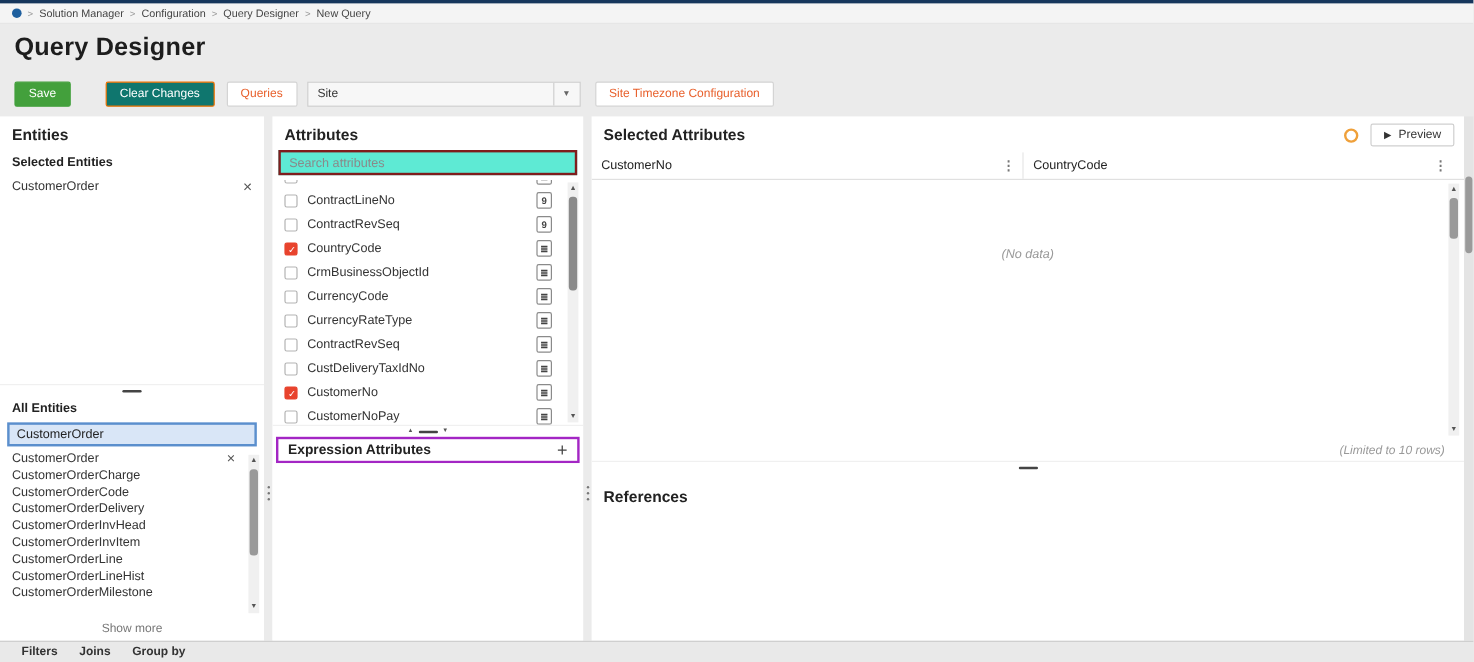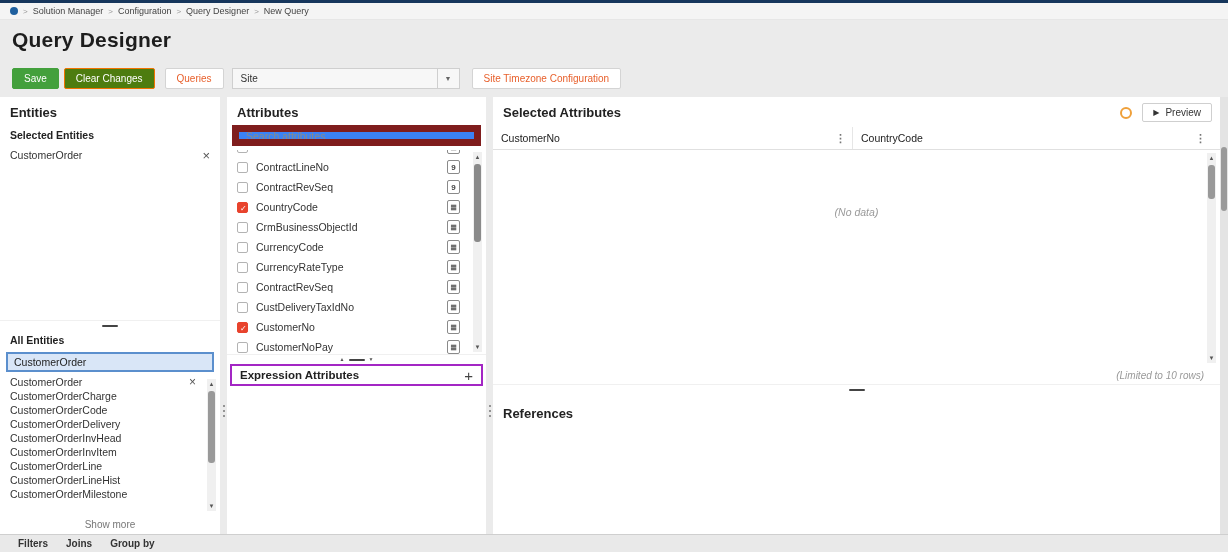--- a/index.html
+++ b/index.html
@@ -16,21 +16,21 @@
   .crumb { color:#444; }
   .crumb-sep { color:#999; font-size:8px; }
 
   .page-header { padding:8px 12px 2px; }
   .page-title { font-size:21px; font-weight:700; color:#1d1d1d; letter-spacing:.2px; }
 
   .toolbar { display:flex; align-items:center; padding:9px 12px 0; height:40px; }
   .btn { height:21px; display:inline-flex; align-items:center; padding:0 11px;
     font-size:10px; border-radius:2px; border:1px solid transparent; white-space:nowrap; }
   .btn-save { background:#43a03c; border-color:#43a03c; color:#fff; margin-right:5px; }
-  .btn-clear { background:#4d7c0f; border-color:#f07300; color:#fff; margin-right:10px; }
+  .btn-clear { background:#0f766e; border-color:#f07300; color:#fff; margin-right:10px;margin-left:24px; }
   .btn-outline { background:#fff; border:1px solid #d4d4d4; color:#e8602c; }
   .btn-queries { margin-right:8px; }
   .site-select { width:228px; height:21px; background:#f7f7f7; border:1px solid #cfcfcf;
     display:flex; align-items:center; font-size:10px; color:#333; margin-right:12px;gap:24px; }
   .site-select .value { flex:1; padding:0 8px; }
   .site-select .arrow { width:22px; height:100%; border-left:1px solid #cfcfcf;
     display:flex; align-items:center; justify-content:center; font-size:7px; color:#666; }
 
   
   .main { position:absolute; top:97px; left:0; bottom:18px; width:1228px; display:flex; }
@@ -69,21 +69,21 @@
   
   .scrollbar { position:absolute; width:9px; background:#f0f0f0; }
   .sb-up { position:absolute; top:1px; left:0; right:0; text-align:center;
     font-size:6px; color:#555; line-height:8px; }
   .sb-down { position:absolute; bottom:1px; left:0; right:0; text-align:center;
     font-size:6px; color:#555; line-height:8px; }
   .sb-thumb { position:absolute; left:1px; width:7px; background:#999; border-radius:3px; }
 
   
   .search-input { margin:0 5px 4px; height:21px; width:calc(100% - 10px);
-    border:7px solid #7f1d1d; background:#3b82f6; font-size:10.5px; padding:0 7px;
+    border:2px solid #7f1d1d; background:#5eead4; font-size:10.5px; padding:0 7px;
     color:#333; font-family:inherit; outline:none; }
   .search-input::placeholder { color:#8a8a8a; }
   .attr-list { position:relative; height:204px; overflow:hidden; }
   .attr-rows { margin-top:-13px; }
   .attr-row { height:20px; display:flex; align-items:center; gap:8px; padding:0 26px 0 10px; }
   .checkbox { width:11px; height:11px; border:1px solid #b3b3b3; border-radius:2px;
     background:#fff; flex:none; position:relative; }
   .checkbox.checked { background:#e8432d; border-color:#e8432d; }
   .checkbox.checked::after { content:"✓"; color:#fff; font-size:8px; position:absolute;
     top:0px; left:2px; line-height:11px; }

